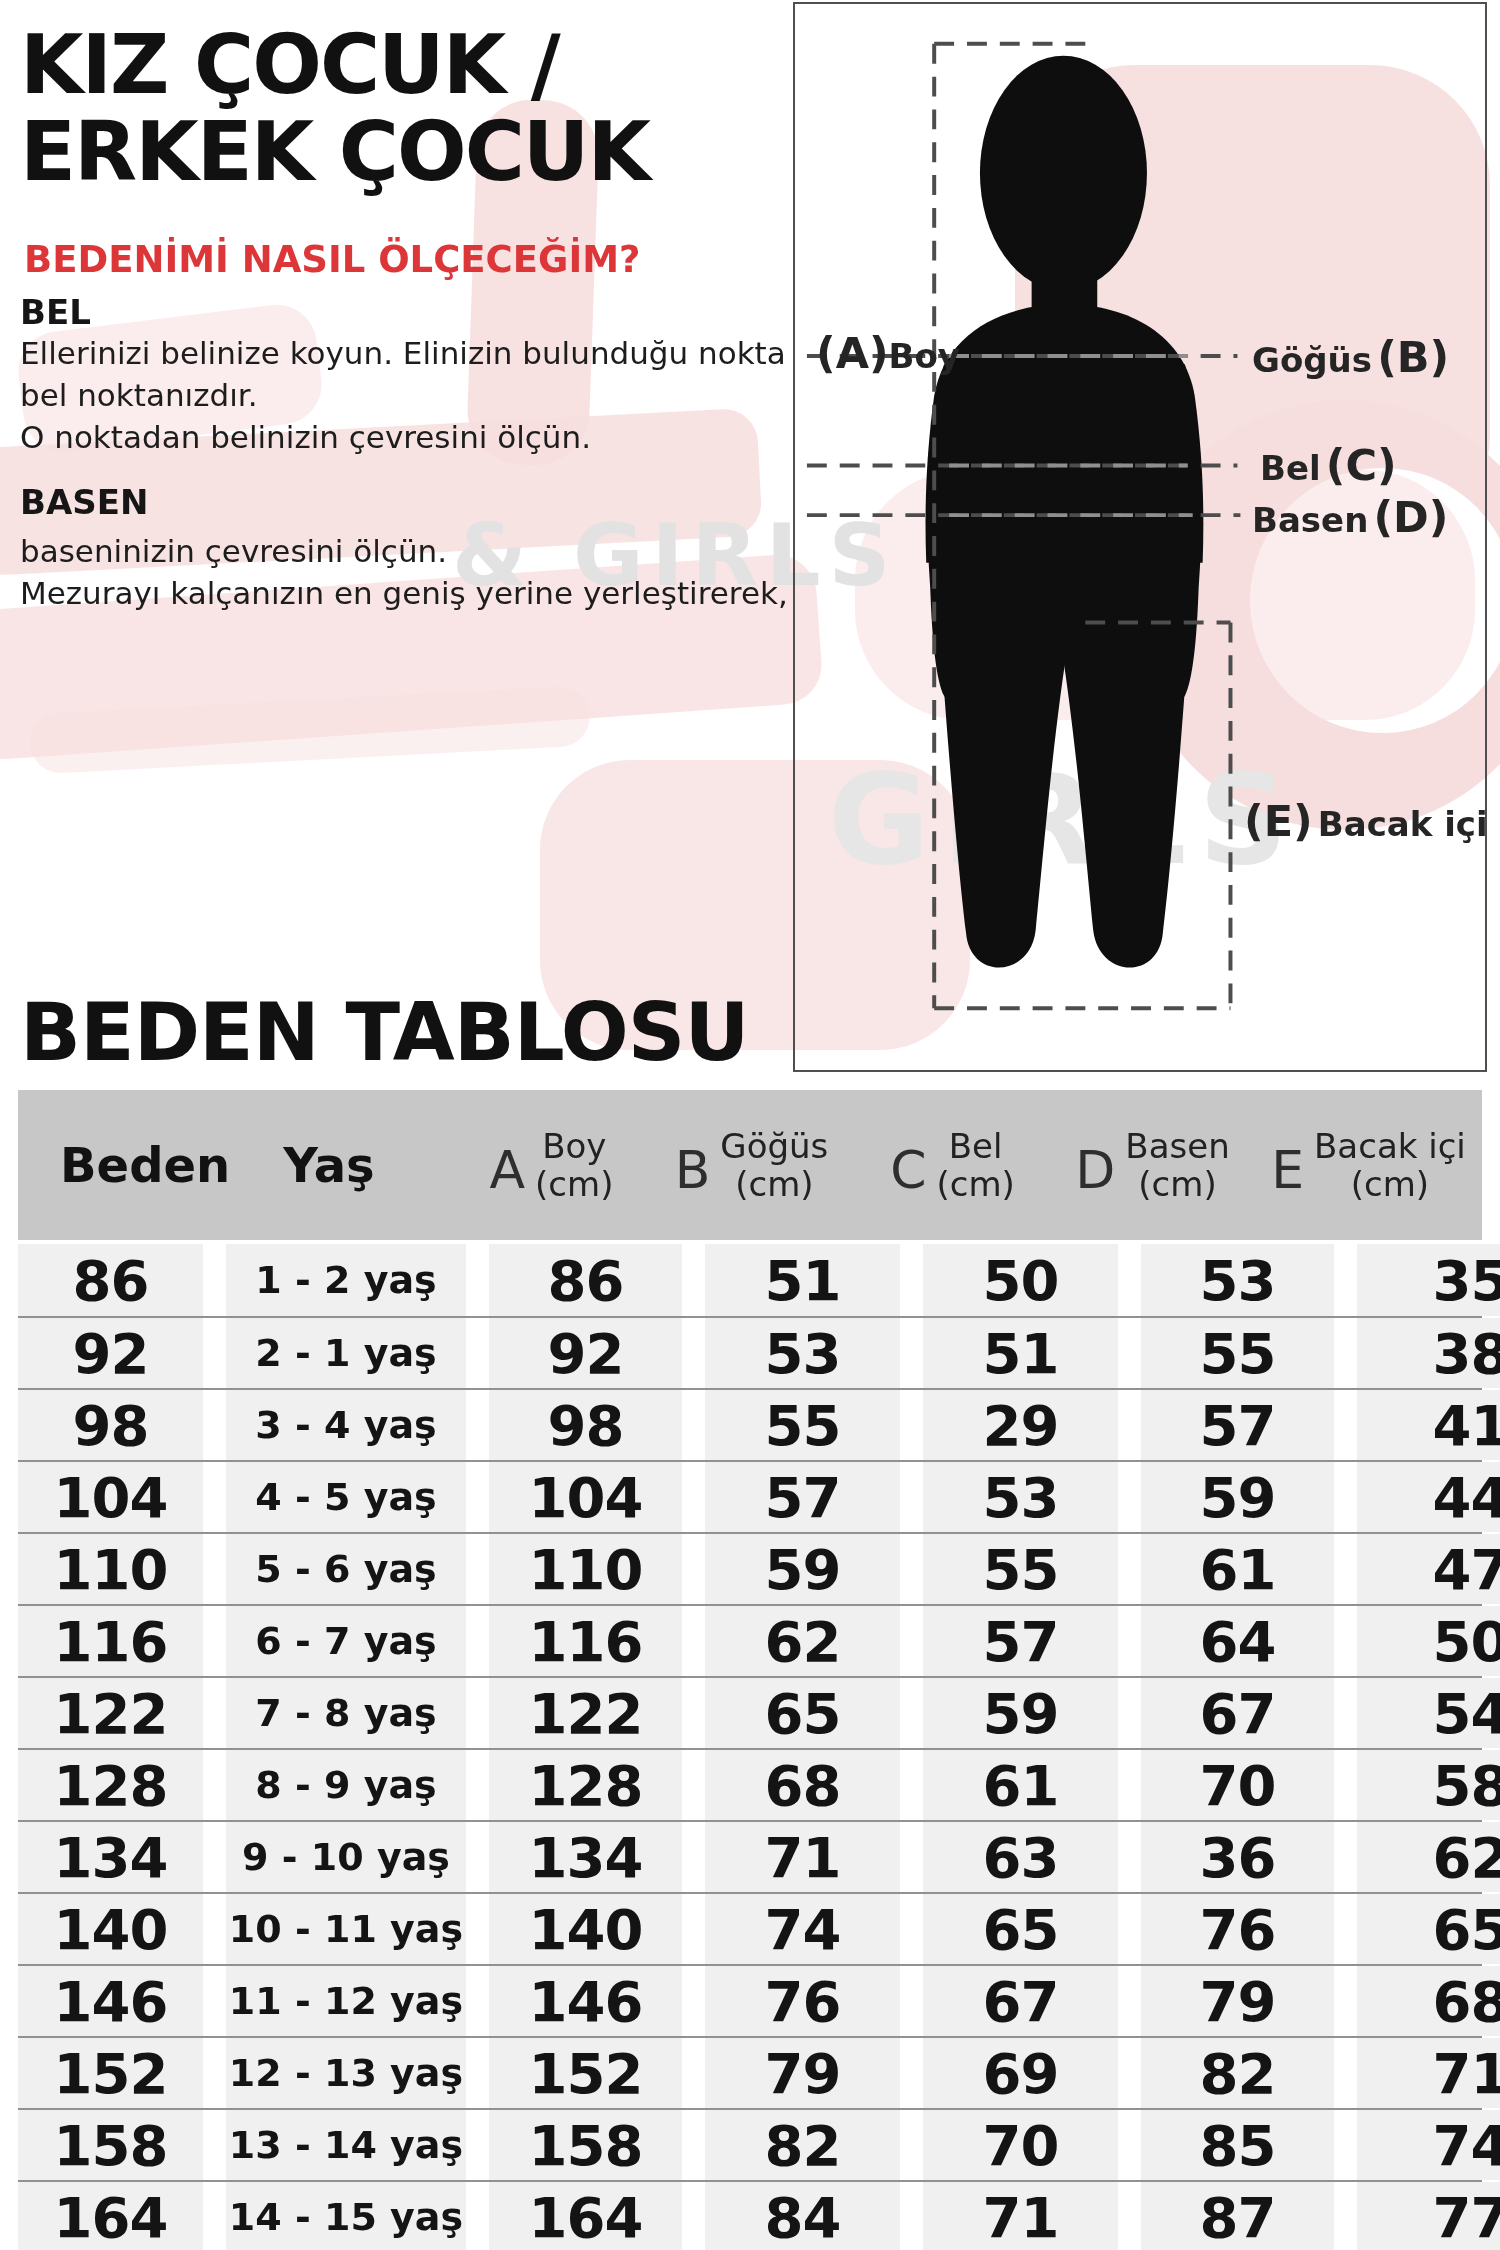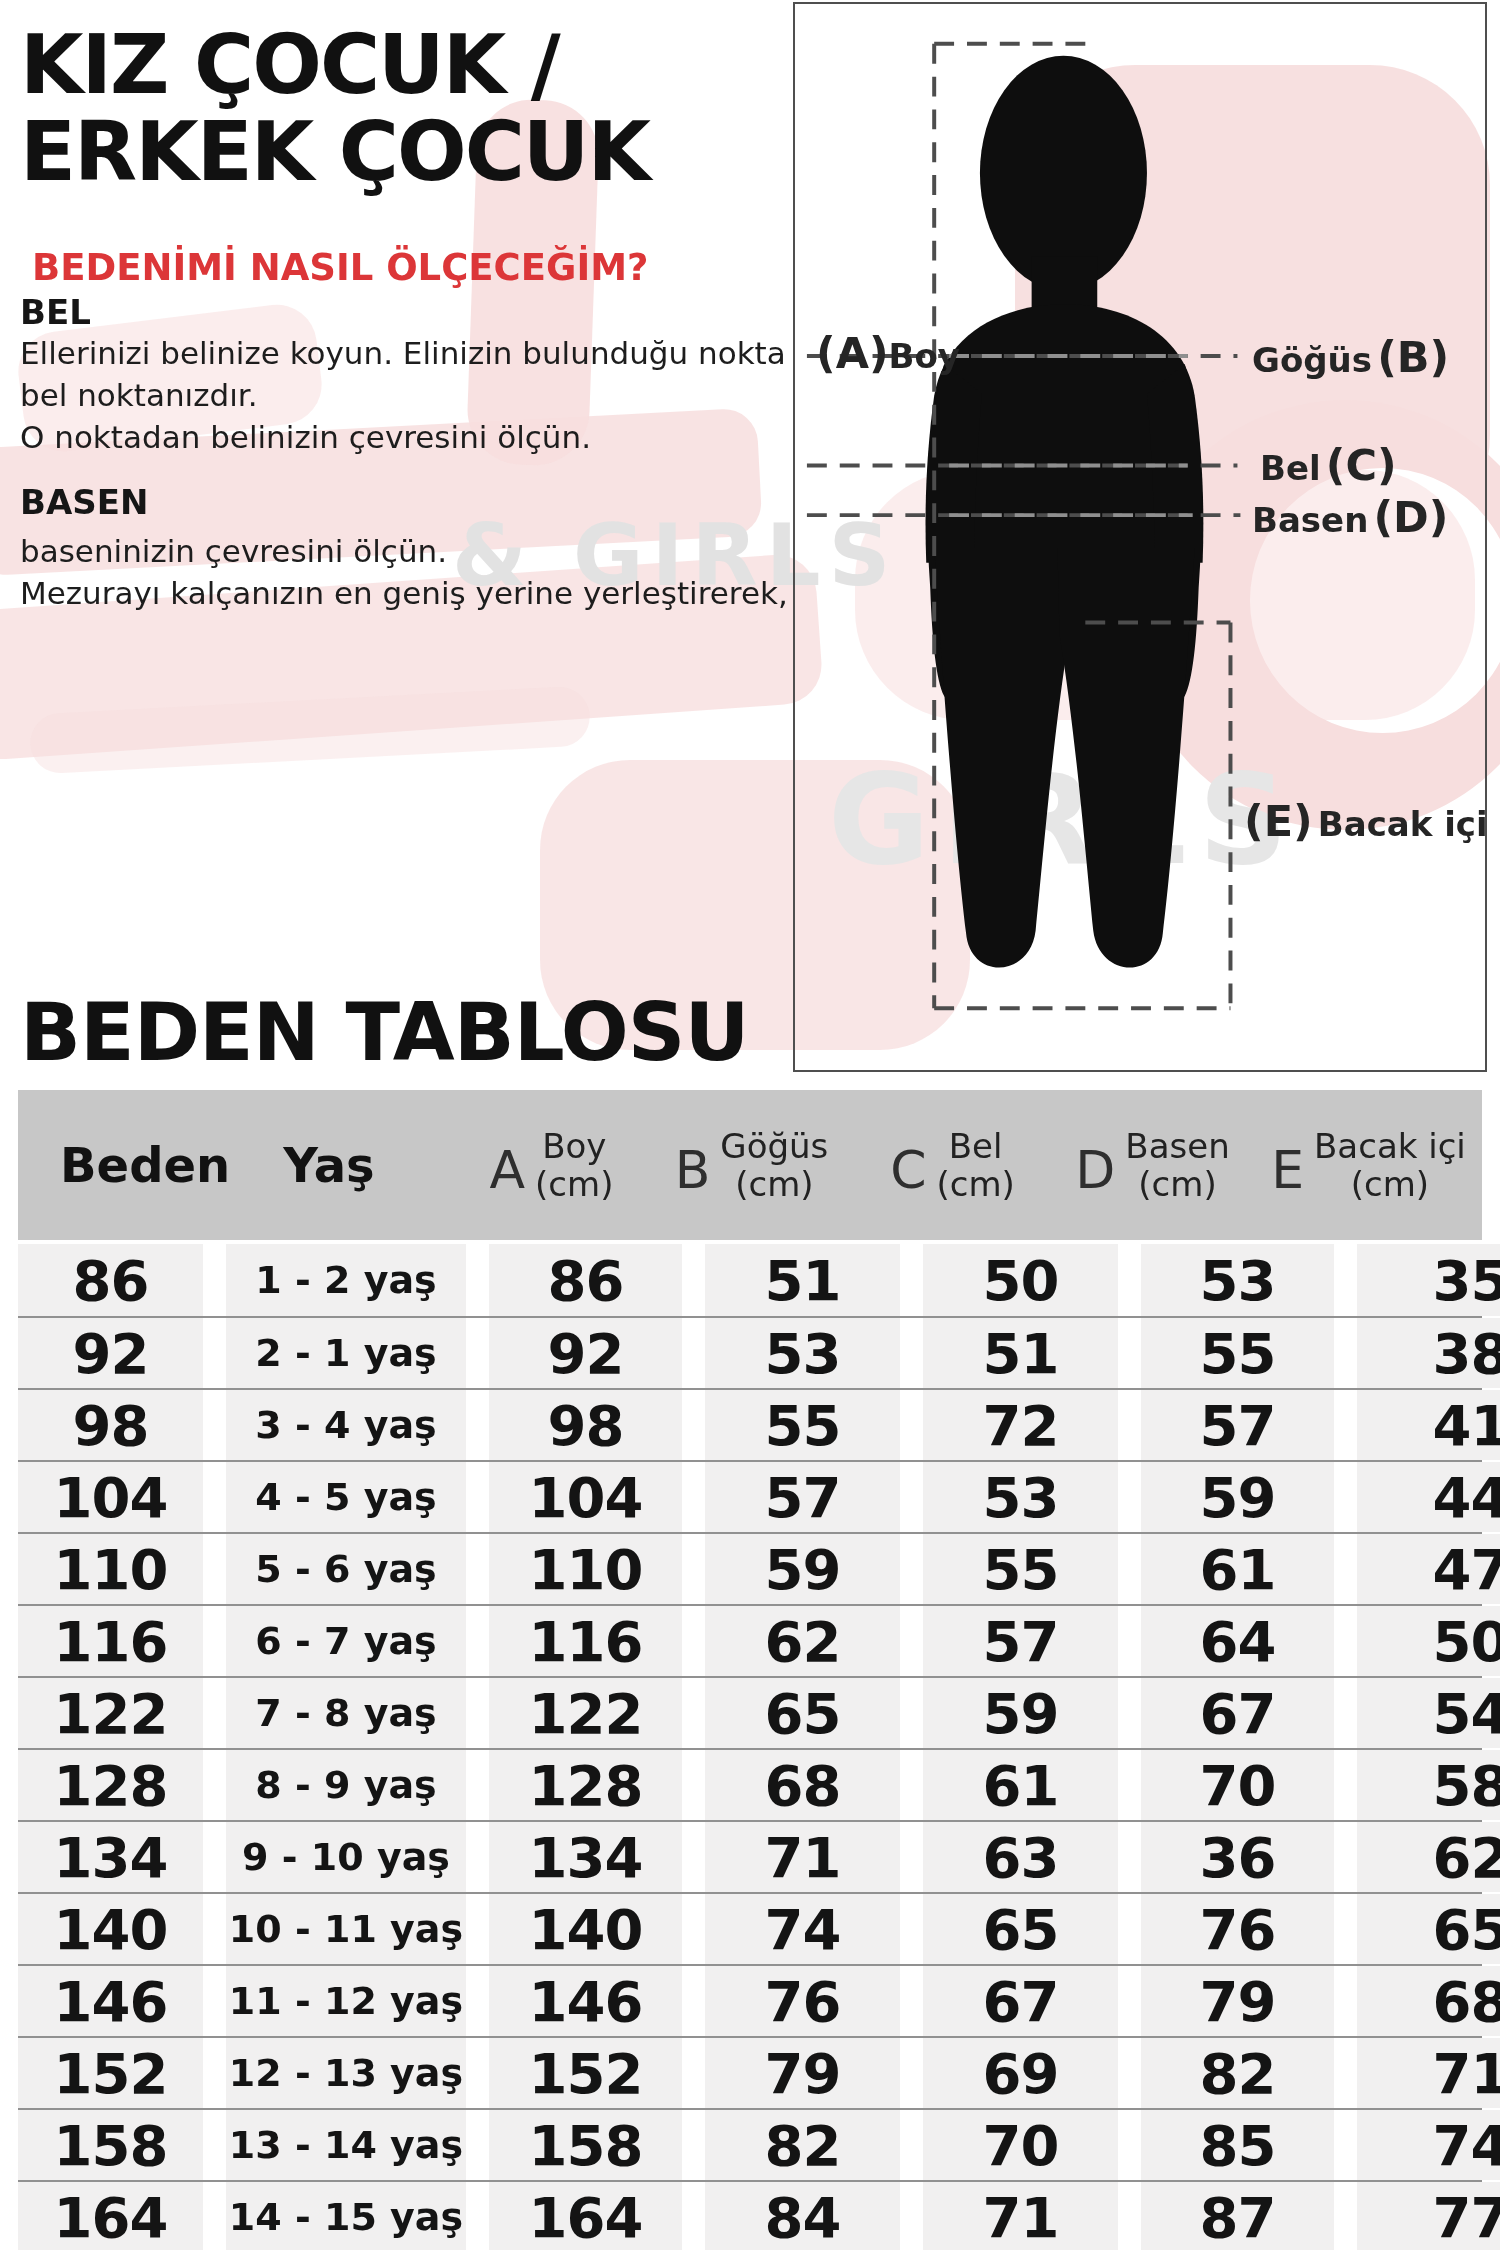--- a/index.html
+++ b/index.html
@@ -16,21 +16,21 @@
   .wm-b7{left:1250px;top:468px;width:265px;height:265px;border-radius:50%;background:#ffffff;}
   .wm-b8{left:540px;top:760px;width:430px;height:290px;border-radius:90px;opacity:.75;}
   .wm-b9{left:855px;top:470px;width:620px;height:250px;border-radius:110px;opacity:.55;}
   .wm-b10{left:30px;top:700px;width:560px;height:60px;border-radius:30px;transform:rotate(-3deg);opacity:.45;}
   .wm-text{position:absolute;z-index:0;color:#e2e2e2;font-weight:800;white-space:nowrap;}
   .wm-mid{left:452px;top:505px;font-size:86px;letter-spacing:8px;}
   .wm-low{left:828px;top:748px;font-size:124px;letter-spacing:12px;color:#e6e6e6;}
   
   .intro{position:absolute;left:20px;top:22px;width:770px;z-index:2;}
   .title{font-size:82px;line-height:1.06;font-weight:800;letter-spacing:-2px;color:#111;margin:0;}
-  .red-head{position:absolute;left:20px;top:234px;font-size:37px;font-weight:800;color:#dc3638;z-index:2;margin:12px;white-space:nowrap;}
+  .red-head{position:absolute;left:20px;top:234px;font-size:37px;font-weight:800;color:#dc3638;z-index:2;margin:4px;white-space:nowrap;}
   .m-head{font-size:34px;font-weight:700;color:#161616;margin:0;}
   .bel-block{position:absolute;left:20px;top:292px;z-index:2;}
   .basen-block{position:absolute;left:20px;top:482px;z-index:2;}
   .tline{font-size:31px;line-height:42px;color:#1d1d1d;white-space:nowrap;}
   .bel-block .tline:first-of-type{text-align:center;}
   .basen-block .tline:first-of-type{margin-top:8px;}
   .table-heading{position:absolute;left:20px;top:986px;font-size:80px;font-weight:800;letter-spacing:-1px;color:#111;z-index:2;margin:0;}
   
   .figure-panel{position:absolute;left:793px;top:2px;width:694px;height:1070px;border:2px solid #4f4f4f;
                 box-sizing:border-box;z-index:2;background:transparent;}
@@ -198,21 +198,21 @@
         <div class="cell">53</div>
         <div class="cell">51</div>
         <div class="cell">55</div>
         <div class="cell">38</div>
       </div>
       <div class="trow">
         <div class="cell">98</div>
         <div class="cell age">3 - 4 yaş</div>
         <div class="cell">98</div>
         <div class="cell">55</div>
-        <div class="cell">72</div>
+        <div class="cell">29</div>
         <div class="cell">57</div>
         <div class="cell">41</div>
       </div>
       <div class="trow">
         <div class="cell">104</div>
         <div class="cell age">4 - 5 yaş</div>
         <div class="cell">104</div>
         <div class="cell">57</div>
         <div class="cell">53</div>
         <div class="cell">59</div>

